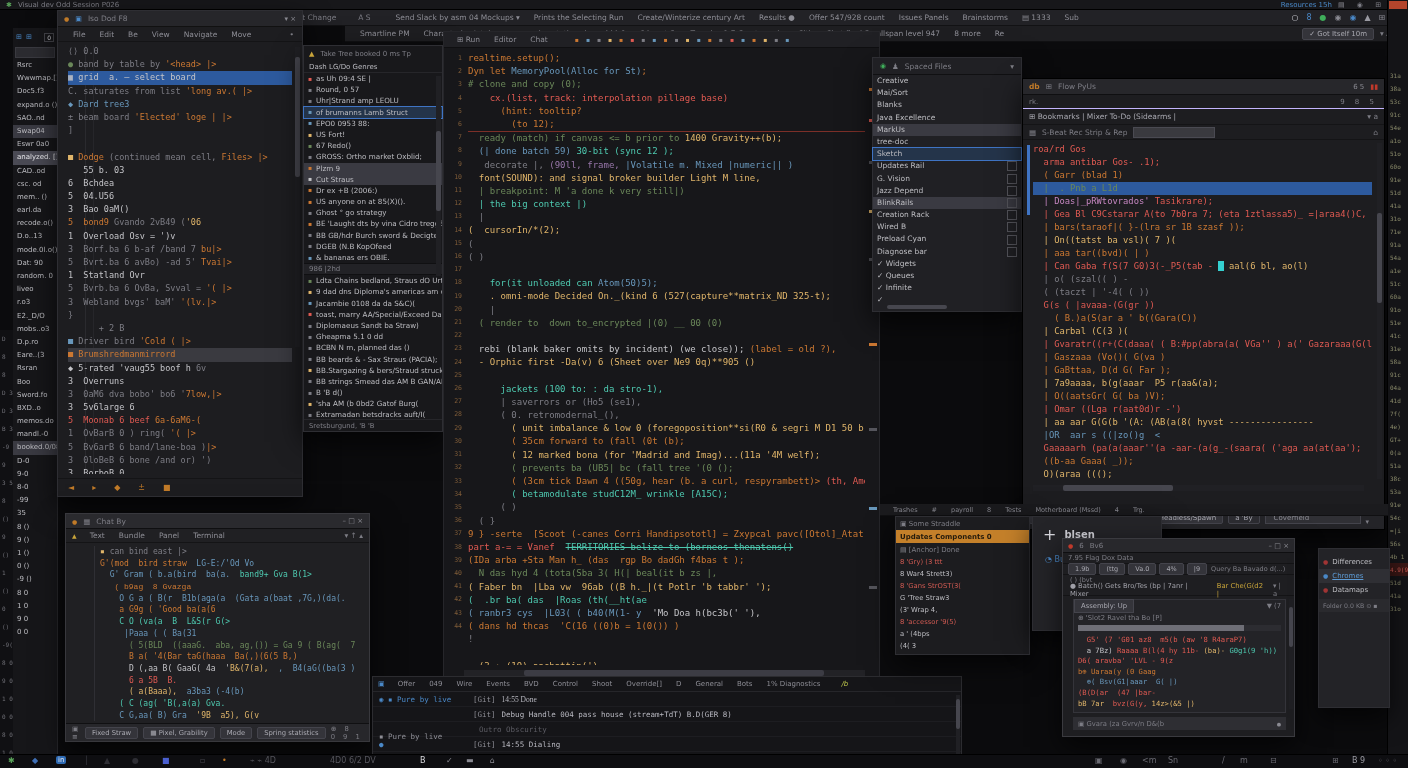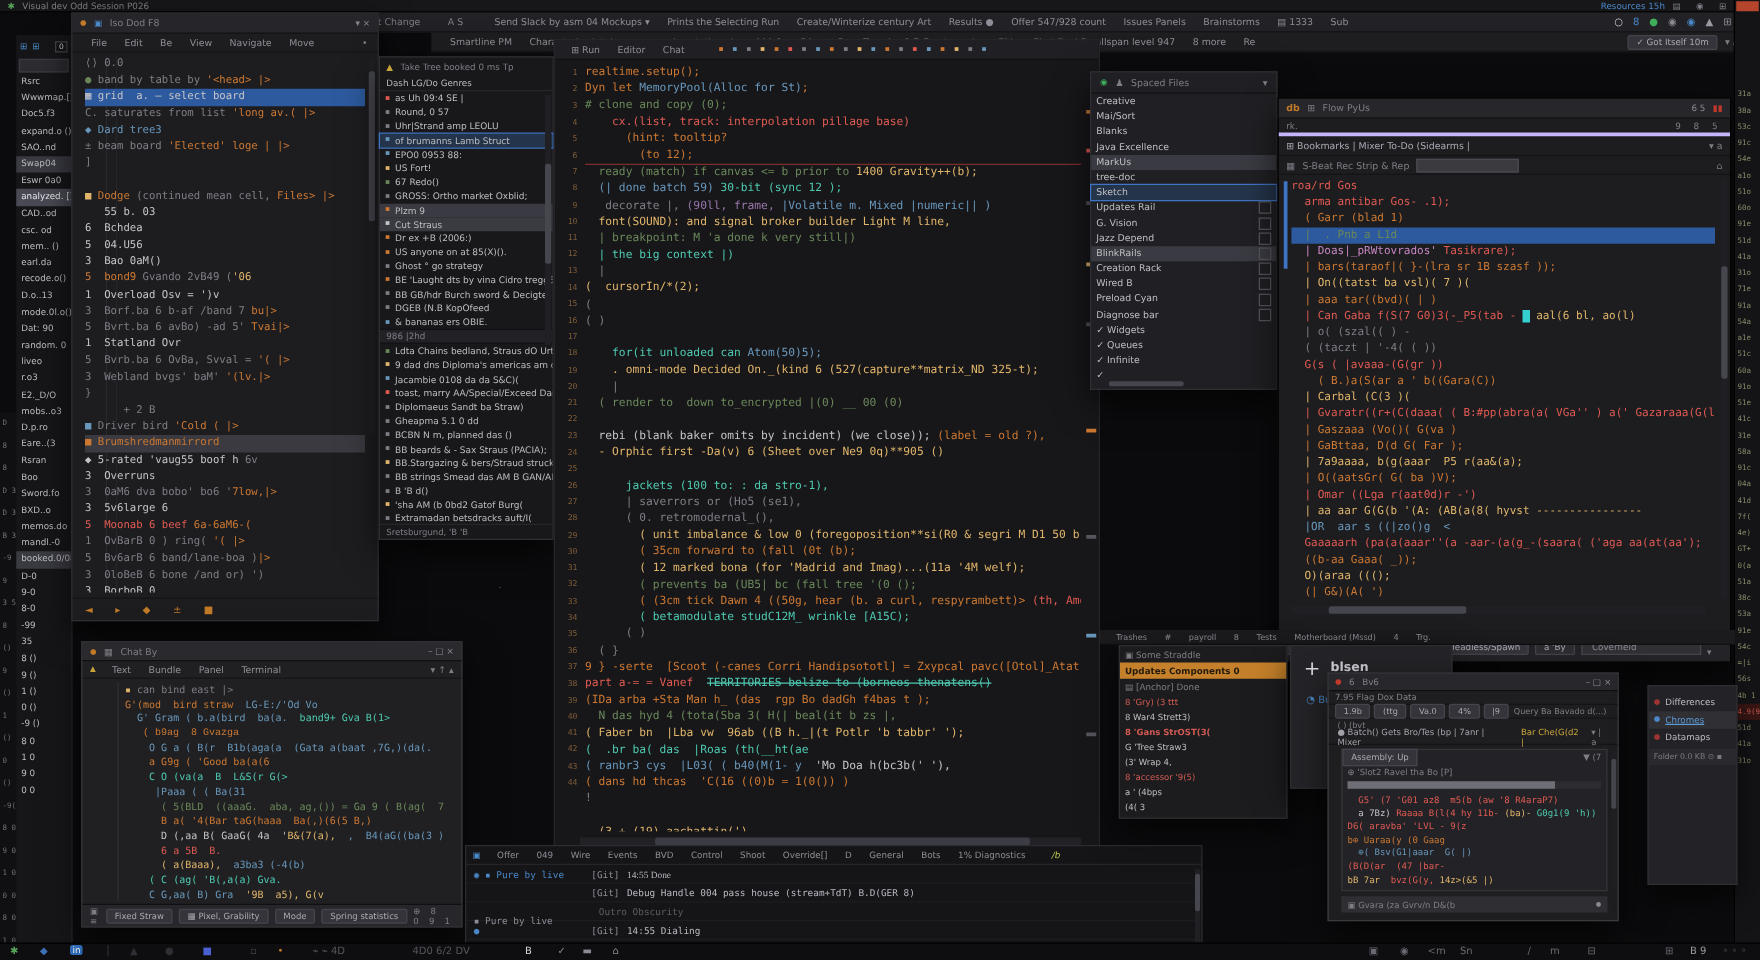--- a/index.html
+++ b/index.html
@@ -693,41 +693,42 @@
   </div>
 
   <div class="win" style="left:1022px;top:78px;width:363px;height:452px;background:#1d1d20;border-color:#000;">
     <div class="bar" style="height:16px;background:#27272b;border-bottom:1px solid #0f0f11;padding:0 6px;font-size:7.5px;">
       <span style="color:#c07a28;font-weight:bold;">db</span>
       <span class="dim">⊞</span>
       <span class="dim">Flow PyUs</span>
       <span class="winbtns">6  5</span>
       <span style="color:#c0392b;font-size:7px;">▮▮</span>
     </div>
-    <div class="bar" style="height:14px;padding:0 6px;font-size:7px;border-bottom:3px solid #c4b5fd;">
+    <div class="bar" style="height:14px;padding:0 6px;font-size:7px;border-bottom:1px solid #c4b5fd;">
       <span class="dim">rk.</span>
       <span class="dim" style="margin-left:auto;letter-spacing:4px;">9  8  5</span>
     </div>
     <div class="bar" style="height:16px;padding:0 6px;font-size:7.5px;border-bottom:1px solid #141416;">
       <span style="color:#a8a8b0;">⊞ Bookmarks | Mixer   To-Do (Sidearms  |</span>
       <span class="dim" style="margin-left:auto;">▾  a</span>
     </div>
     <div class="bar" style="height:15px;padding:0 6px;font-size:7.5px;border-bottom:1px solid #141416;">
       <span class="dim">▦</span>
       <span class="dim">S-Beat Rec Strip &amp; Rep</span>
       <span style="width:80px;height:9px;background:#3a3a3f;border:1px solid #4a4a52;"></span>
       <span class="dim" style="margin-left:auto;">⌂</span>
     </div>
     <div class="abs" style="left:4px;top:66px;width:3px;height:70px;background:#3f74c4;"></div>
     <div class="abs code" style="left:10px;top:64px;right:12px;bottom:46px;font-size:8.8px;--lh:13px;">
         <div class="cl" style="line-height: var(--lh); height: var(--lh);"><span class="c-r">roa/rd Gos</span></div>
         <div class="cl" style="line-height: var(--lh); height: var(--lh);"><span class="c-r">  arma antibar Gos- .1);</span></div>
         <div class="cl" style="line-height: var(--lh); height: var(--lh);"><span class="c-o">  ( Garr (blad 1)</span></div>
         <div class="cl sel" style="line-height: var(--lh); height: var(--lh);"><span class="c-g">  |  . Pnb a L1d</span></div>
         <div class="cl" style="line-height: var(--lh); height: var(--lh);"><span class="c-pk">  | Doas|_pRWtovrados' </span><span class="c-r">Tasikrare);</span></div>
+        <div class="cl" style="line-height: var(--lh); height: var(--lh);"><span class="c-r">  | Gea Bl C9Cstarar A(to 7b0ra 7; (eta 1ztlassa5)_ =|araa4()C,</span></div>
         <div class="cl" style="line-height: var(--lh); height: var(--lh);"><span class="c-o">  | bars(taraof|( }-(lra sr 1B szasf ));</span></div>
         <div class="cl" style="line-height: var(--lh); height: var(--lh);"><span class="c-y">  | On((tatst ba vsl)( 7 )(</span></div>
         <div class="cl" style="line-height: var(--lh); height: var(--lh);"><span class="c-o">  | aaa tar((bvd)( | )</span></div>
         <div class="cl" style="line-height: var(--lh); height: var(--lh);"><span class="c-r">  | Can Gaba f(S(7 G0)3(-_P5(tab - </span><span class="c-cur">▮</span><span class="c-y"> aal(6 bl, ao(l)</span></div>
         <div class="cl" style="line-height: var(--lh); height: var(--lh);"><span class="c-gr">  | o( (szal(( ) -</span></div>
         <div class="cl" style="line-height: var(--lh); height: var(--lh);"><span class="c-gr">  ( (taczt | '-4( ( ))</span></div>
         <div class="cl" style="line-height: var(--lh); height: var(--lh);"><span class="c-r">  G(s ( |avaaa-(G(gr ))</span></div>
         <div class="cl" style="line-height: var(--lh); height: var(--lh);"><span class="c-o">    ( B.)a(S(ar a ' b((Gara(C))</span></div>
         <div class="cl" style="line-height: var(--lh); height: var(--lh);"><span class="c-y">  | Carbal (C(3 )(</span></div>
         <div class="cl" style="line-height: var(--lh); height: var(--lh);"><span class="c-r">  | Gvaratr((r+(C(daaa( ( B:#pp(abra(a( VGa'' ) a(' Gazaraaa(G(l))</span></div>
@@ -932,21 +933,21 @@
       <span class="dim">▤ [Anchor] Done</span>
     </div>
     <div style="font-size:6.8px;--rh:12px;">
         <div class="row" style="line-height: var(--rh); height: var(--rh);">
           <span style="color: rgb(208, 90, 82);">8 'Gry) (3 ttt</span>
         </div>
         <div class="row" style="line-height: var(--rh); height: var(--rh);">
           <span>8 War4 Strett3)</span>
         </div>
         <div class="row" style="line-height: var(--rh); height: var(--rh);">
-          <span style="color: rgb(208, 90, 82); font-weight: bold;">8 'Gans StrOST(3(</span>
+          <span style="color: rgb(208, 90, 82);">8 'Gans StrOST(3(</span>
         </div>
         <div class="row" style="line-height: var(--rh); height: var(--rh);">
           <span>G 'Tree Straw3</span>
         </div>
         <div class="row" style="line-height: var(--rh); height: var(--rh);">
           <span>(3' Wrap 4,</span>
         </div>
         <div class="row" style="line-height: var(--rh); height: var(--rh);">
           <span style="color: rgb(208, 90, 82);">8 'accessor '9(5)</span>
         </div>

